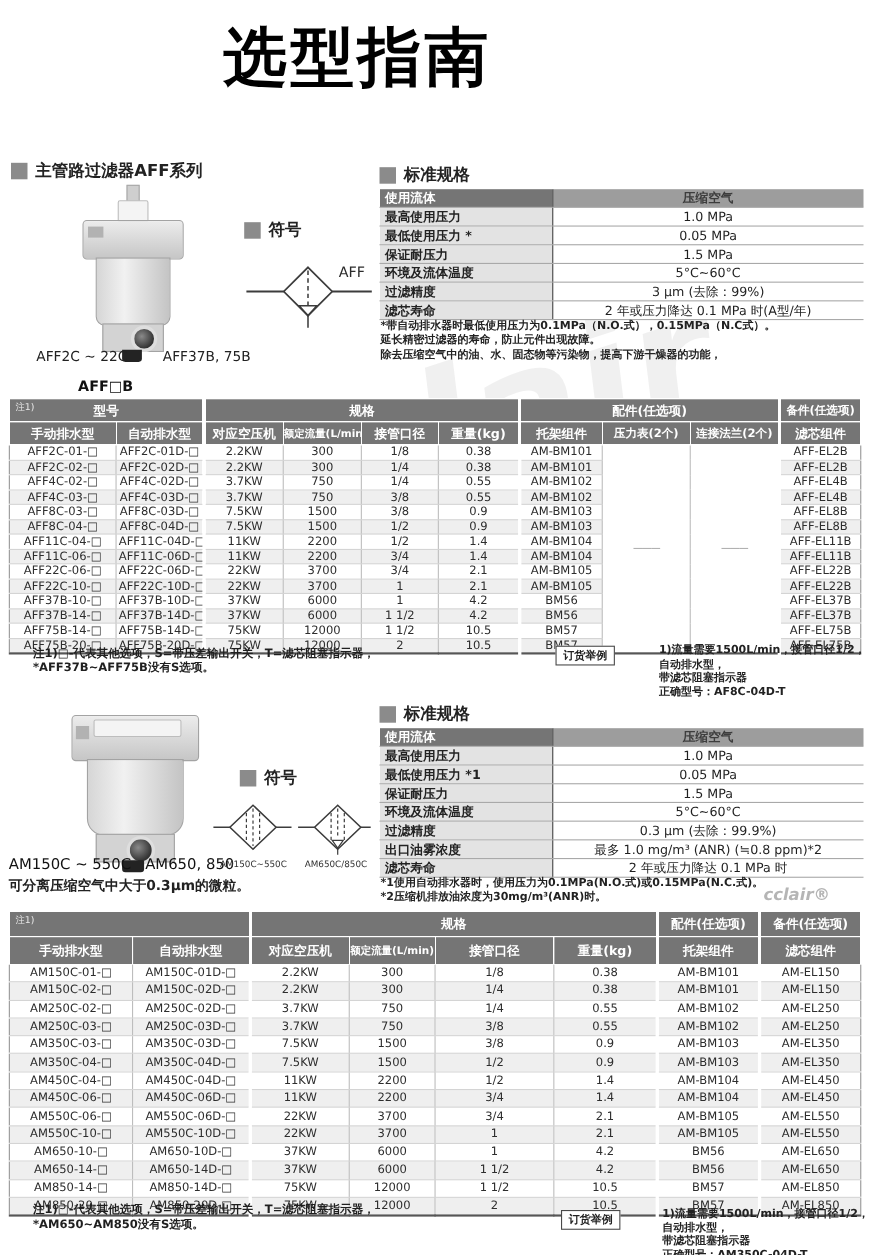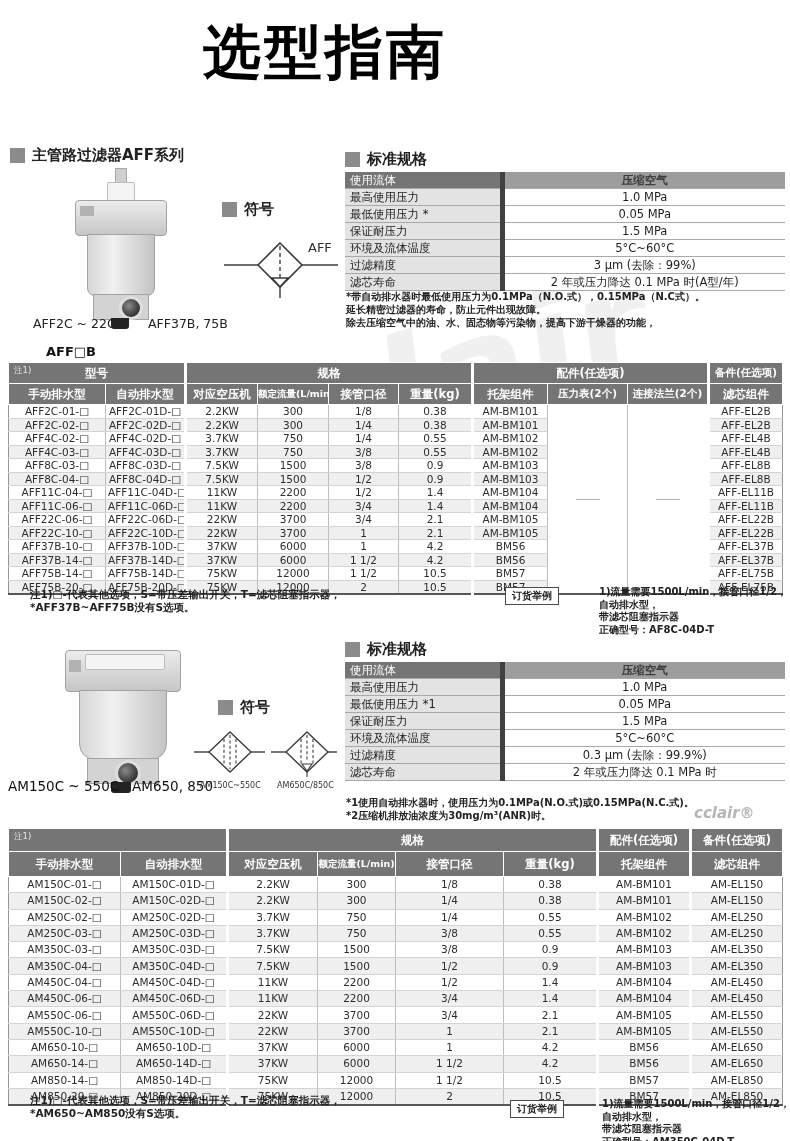--- a/index.html
+++ b/index.html
@@ -42,21 +42,21 @@
   .f-nub{background:#232323;border-radius:0 0 3px 3px;}
 
   .plabel{position:absolute;font-size:12.5px;color:#222;}
   .pmodel{position:absolute;font-size:13px;font-weight:bold;color:#111;}
   .pdesc{position:absolute;font-size:12.5px;font-weight:bold;color:#222;}
   .symlabel{position:absolute;font-size:8px;color:#333;}
 
   
   .spec{position:absolute;border-collapse:collapse;table-layout:fixed;width:440px;font-size:11.5px;}
   .spec td{height:16px;padding:0 5px;border-bottom:1px solid #a9a9a9;overflow:hidden;white-space:nowrap;}
-  .spec .sl{background:#e3e3e3;font-weight:normal;color:#222;border-right:5px solid #404040;}
+  .spec .sl{background:#e3e3e3;font-weight:bold;color:#222;border-right:1px solid #404040;}
   .spec .sl.hd{background:#757575;color:#fff;}
   .spec .sv{text-align:center;background:#fff;color:#1f1f1f;}
   .spec .sv.hd2{background:#9d9d9d;color:#3d3d3d;font-weight:bold;}
   .spec-notes{position:absolute;font-size:10px;font-weight:bold;line-height:13px;color:#222;}
 
   
   .big{position:absolute;border-collapse:collapse;table-layout:fixed;background:#fff;width:774px;
        border:1px solid #969696;border-bottom:2px solid #565656;}
   .big th{background:#757575;color:#fff;font-weight:bold;border:1.5px solid #fff;
           font-size:11.5px;padding:0;position:relative;overflow:hidden;white-space:nowrap;}
@@ -101,21 +101,21 @@
     <div class="f-knob2" style="left:45px;top:14px;width:28px;height:20px;"></div>
     <div class="f-head" style="left:13px;top:32px;width:92px;height:36px;"></div>
     <div class="f-notch" style="left:18px;top:38px;width:14px;height:10px;"></div>
     <div class="f-body" style="left:25px;top:66px;width:68px;height:62px;"></div>
     <div class="f-low" style="left:31px;top:126px;width:56px;height:26px;"></div>
     <div class="f-port" style="left:57px;top:128px;width:24px;height:24px;"></div>
     <div class="f-nub" style="left:49px;top:150px;width:18px;height:11px;"></div>
   </div>
   <div class="plabel" style="left:33px;top:316px;">AFF2C ~ 22C</div>
   <div class="plabel" style="left:148px;top:316px;">AFF37B, 75B</div>
-  <div class="pmodel" style="left:46px;top:344px;">AFF□B</div>
+  <div class="pmodel" style="left:71px;top:344px;">AFF□B</div>
 
   <div class="sec-head" style="left:222px;top:200px;">
     <span class="bullet"></span>
     <span>符号</span>
   </div>
   <div class="abs" style="left:222px;top:228px;">
     <svg width="118" height="74" viewBox="0 0 118 74">
       <line x1="2" y1="37" x2="36" y2="37" stroke="#3c3c3c" stroke-width="1.6"></line>
       <line x1="80" y1="37" x2="116" y2="37" stroke="#3c3c3c" stroke-width="1.6"></line>
       <polygon points="58,15 80,37 58,59 36,37" fill="#fff" stroke="#3c3c3c" stroke-width="1.6"></polygon>
@@ -368,20 +368,21 @@
     <div class="f-head" style="left:10px;top:8px;width:116px;height:42px;"></div>
     <div class="f-knob2" style="left:30px;top:12px;width:80px;height:16px;"></div>
     <div class="f-notch" style="left:14px;top:18px;width:12px;height:12px;"></div>
     <div class="f-body" style="left:24px;top:48px;width:88px;height:70px;border-radius:0 0 16px 16px;"></div>
     <div class="f-low" style="left:32px;top:116px;width:72px;height:26px;"></div>
     <div class="f-port" style="left:60px;top:118px;width:26px;height:26px;"></div>
     <div class="f-nub" style="left:56px;top:140px;width:20px;height:11px;"></div>
   </div>
   <div class="pmodel" style="left:8px;top:778px;font-weight:normal;font-size:13.5px;">AM150C ~ 550C</div>
   <div class="pmodel" style="left:132px;top:778px;font-weight:normal;font-size:13.5px;text-align:center;">AM650, 850</div>
+  <div class="pdesc" style="left:8px;top:797px;">可分离压缩空气中大于0.3μm的微粒。</div>
 
   <div class="sec-head" style="left:218px;top:698px;">
     <span class="bullet"></span>
     <span>符号</span>
   </div>
   <div class="abs" style="left:193px;top:726px;">
     <svg width="145" height="52" viewBox="0 0 145 52">
       <line x1="1" y1="26" x2="16" y2="26" stroke="#3c3c3c" stroke-width="1.4"></line>
       <polygon points="37,6 58,26 37,46 16,26" fill="#fff" stroke="#3c3c3c" stroke-width="1.4"></polygon>
       <line x1="58" y1="26" x2="72" y2="26" stroke="#3c3c3c" stroke-width="1.4"></line>
@@ -427,20 +428,24 @@
           <td class="sl">保证耐压力</td>
           <td class="sv">1.5 MPa</td>
         </tr>
         <tr>
           <td class="sl">环境及流体温度</td>
           <td class="sv">5°C~60°C</td>
         </tr>
         <tr>
           <td class="sl">过滤精度</td>
           <td class="sv">0.3 μm (去除：99.9%)</td>
+        </tr>
+        <tr>
+          <td class="sl">出口油雾浓度</td>
+          <td class="sv">最多 1.0 mg/m³ (ANR) (≒0.8 ppm)*2</td>
         </tr>
         <tr>
           <td class="sl">滤芯寿命</td>
           <td class="sv">2 年或压力降达 0.1 MPa 时</td>
         </tr>
       </tbody>
   </table>
   <div class="spec-notes" style="left:346px;top:796px;">
       <div>*1使用自动排水器时，使用压力为0.1MPa(N.O.式)或0.15MPa(N.C.式)。</div>
       <div>*2压缩机排放油浓度为30mg/m³(ANR)时。</div>

